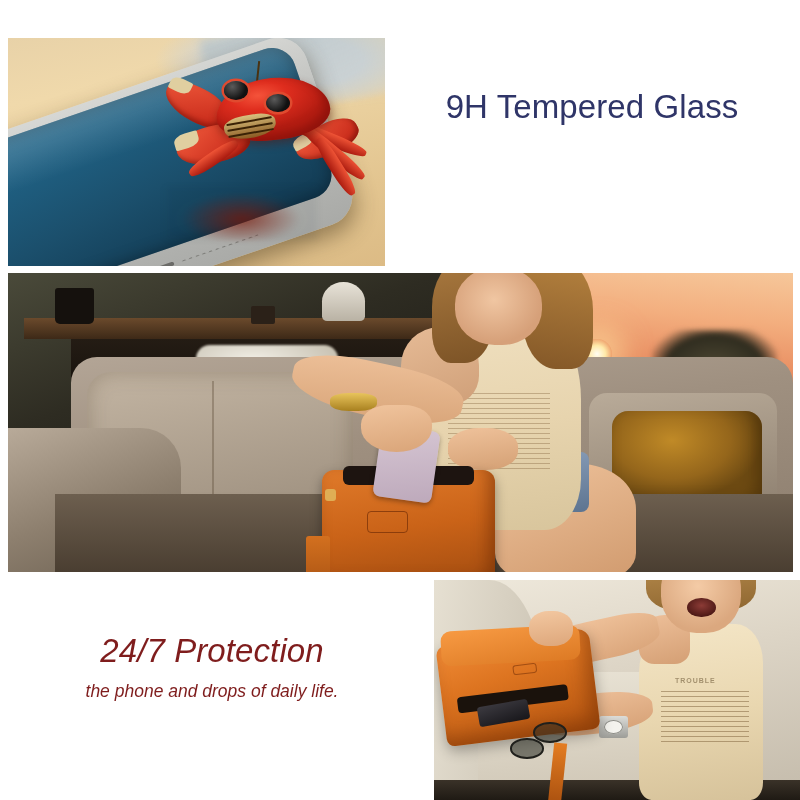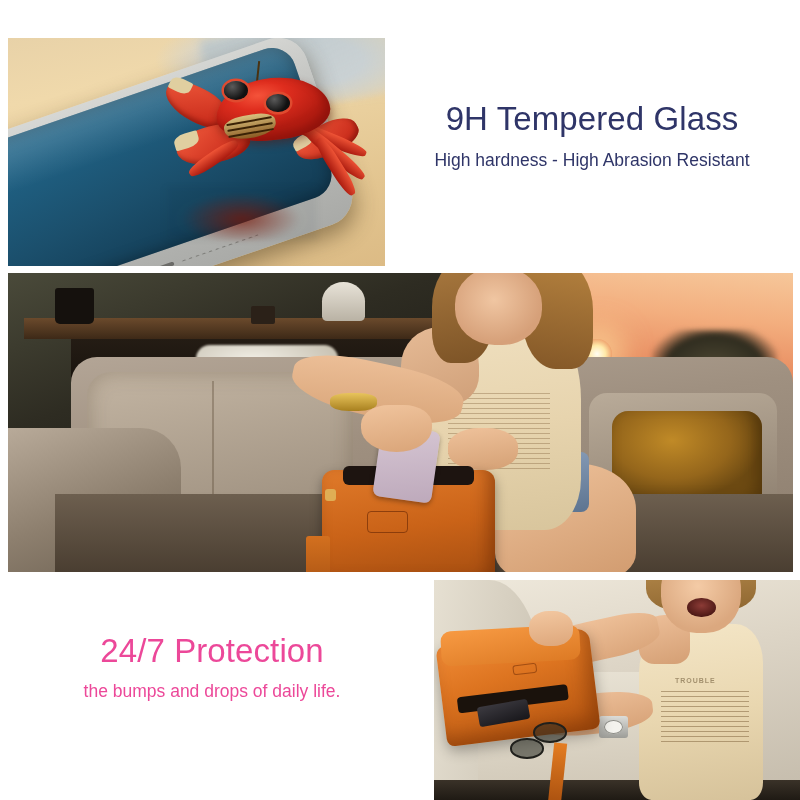--- a/index.html
+++ b/index.html
@@ -440,21 +440,21 @@
     border-radius:48%;
   }
   .shoulder2 {
     position:absolute; left:56%; top:16%; width:14%; height:22%;
     background:linear-gradient(165deg,#eec09a,#d49f74);
     border-radius:50% 40% 30% 30%;
   }
 
   
   .copy-block { position:absolute; text-align:center; }
-  #copy-glass { left:392px; top:100px; width:400px; }
+  #copy-glass { left:392px; top:88px; width:400px; }
   #copy-protect { left:12px; top:632px; width:400px; }
 
   .headline {
     font-size:33px; font-weight:400; line-height:1.16;
     letter-spacing:.1px; white-space:nowrap;
   }
   .sub {
     font-size:17.5px; font-weight:400; line-height:1.42;
     white-space:nowrap;
   }
@@ -589,19 +589,18 @@
   <div class="glasses">
       <i></i>
       <i></i>
     </div>
   <div class="strap2"></div>
   <div class="hand2"></div>
 </div>
 
 <div class="copy-block" id="copy-glass" style="color:#2f3568;">
   <div class="headline">9H Tempered Glass</div>
-  <div class="sub">High hardness - High Abrasion Resistant</div>
 </div>
 
-<div class="copy-block" id="copy-protect" style="color:#ec4899;">
+<div class="copy-block" id="copy-protect" style="color:#7f1d1d;font-style:italic;">
   <div class="headline">24/7 Protection</div>
-  <div class="sub">the bumps and drops of daily life.</div>
+  <div class="sub">the phone and drops of daily life.</div>
 </div>
 
 </body></html>

